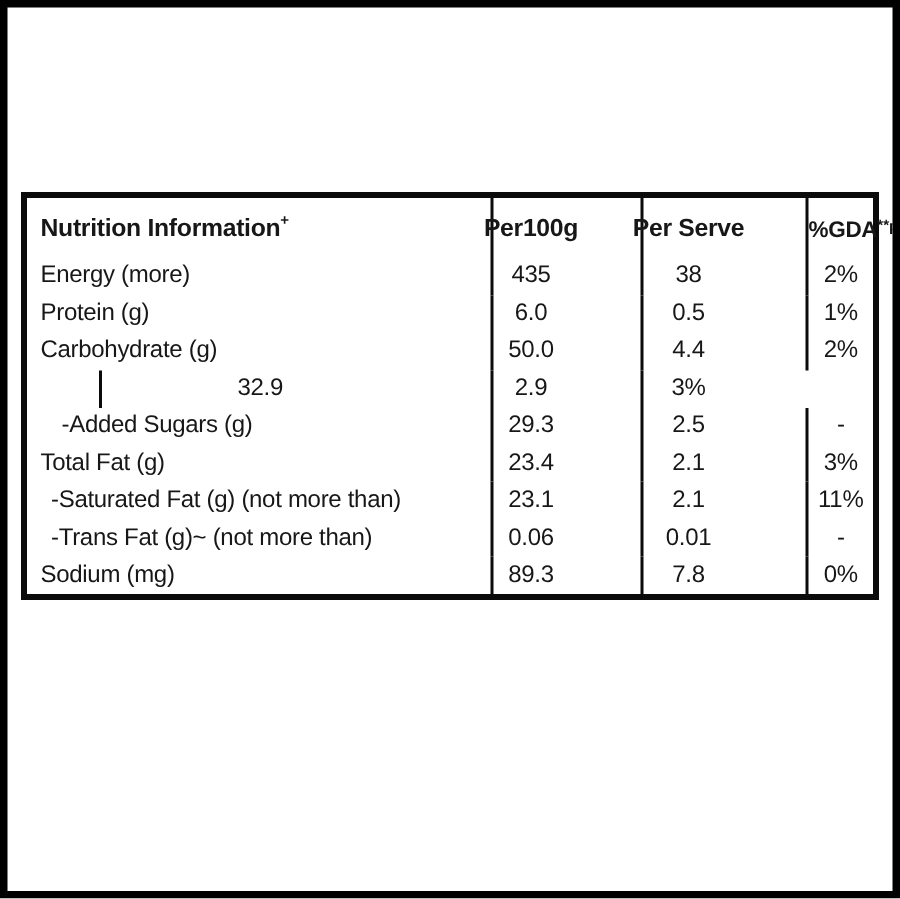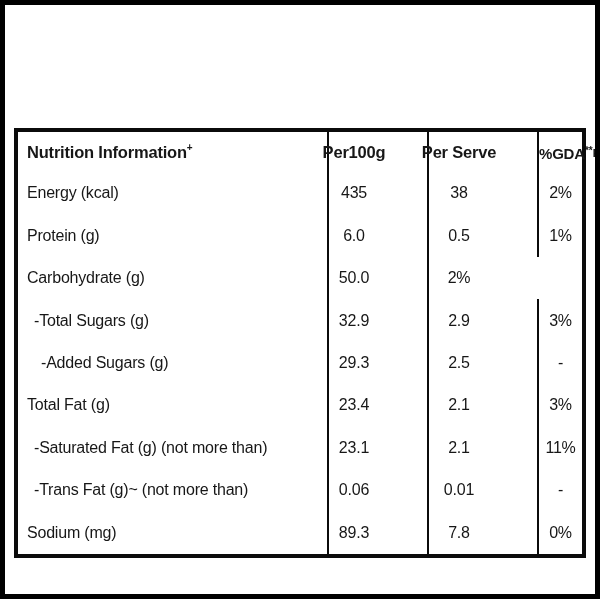--- a/index.html
+++ b/index.html
@@ -15,21 +15,21 @@
     box-sizing: border-box;
     background: #ffffff;
     border: 5px solid #000000;
     overflow: hidden;
   }
   .ntable {
     position: absolute;
     left: 9px;
     top: 123px;
     width: 572px;
-    height: 430px;
+    height: 272px;
     box-sizing: border-box;
     border: 4px solid #0b0b0b;
     display: flex;
     flex-direction: column;
     color: #171717;
   }
   .row {
     display: grid;
     grid-template-columns: 261px 100px 110px 1fr;
     flex: 1 1 auto;
@@ -84,41 +84,41 @@
       <div class="cell val-cell">Per Serve</div>
       <div class="cell val-cell gda-cell">
         <div class="gda-top">
           <span>%GDA</span><span class="sup">**</span>
         </div>
         <div class="gda-sub">Per Serve</div>
       </div>
     </div>
 
     <div class="row">
-      <div class="cell label-cell">Energy (kcal)</div>
+      <div class="cell label-cell">Energy (more)</div>
       <div class="cell val-cell">435</div>
       <div class="cell val-cell">38</div>
       <div class="cell val-cell">2%</div>
     </div>
 
     <div class="row">
       <div class="cell label-cell">Protein (g)</div>
       <div class="cell val-cell">6.0</div>
       <div class="cell val-cell">0.5</div>
       <div class="cell val-cell">1%</div>
     </div>
 
     <div class="row">
       <div class="cell label-cell">Carbohydrate (g)</div>
       <div class="cell val-cell">50.0</div>
+      <div class="cell val-cell">4.4</div>
       <div class="cell val-cell">2%</div>
     </div>
 
     <div class="row">
-      <div class="cell label-cell indent-1">-Total Sugars (g)</div>
       <div class="cell val-cell">32.9</div>
       <div class="cell val-cell">2.9</div>
       <div class="cell val-cell">3%</div>
     </div>
 
     <div class="row">
       <div class="cell label-cell indent-2">-Added Sugars (g)</div>
       <div class="cell val-cell">29.3</div>
       <div class="cell val-cell">2.5</div>
       <div class="cell val-cell">-</div>

